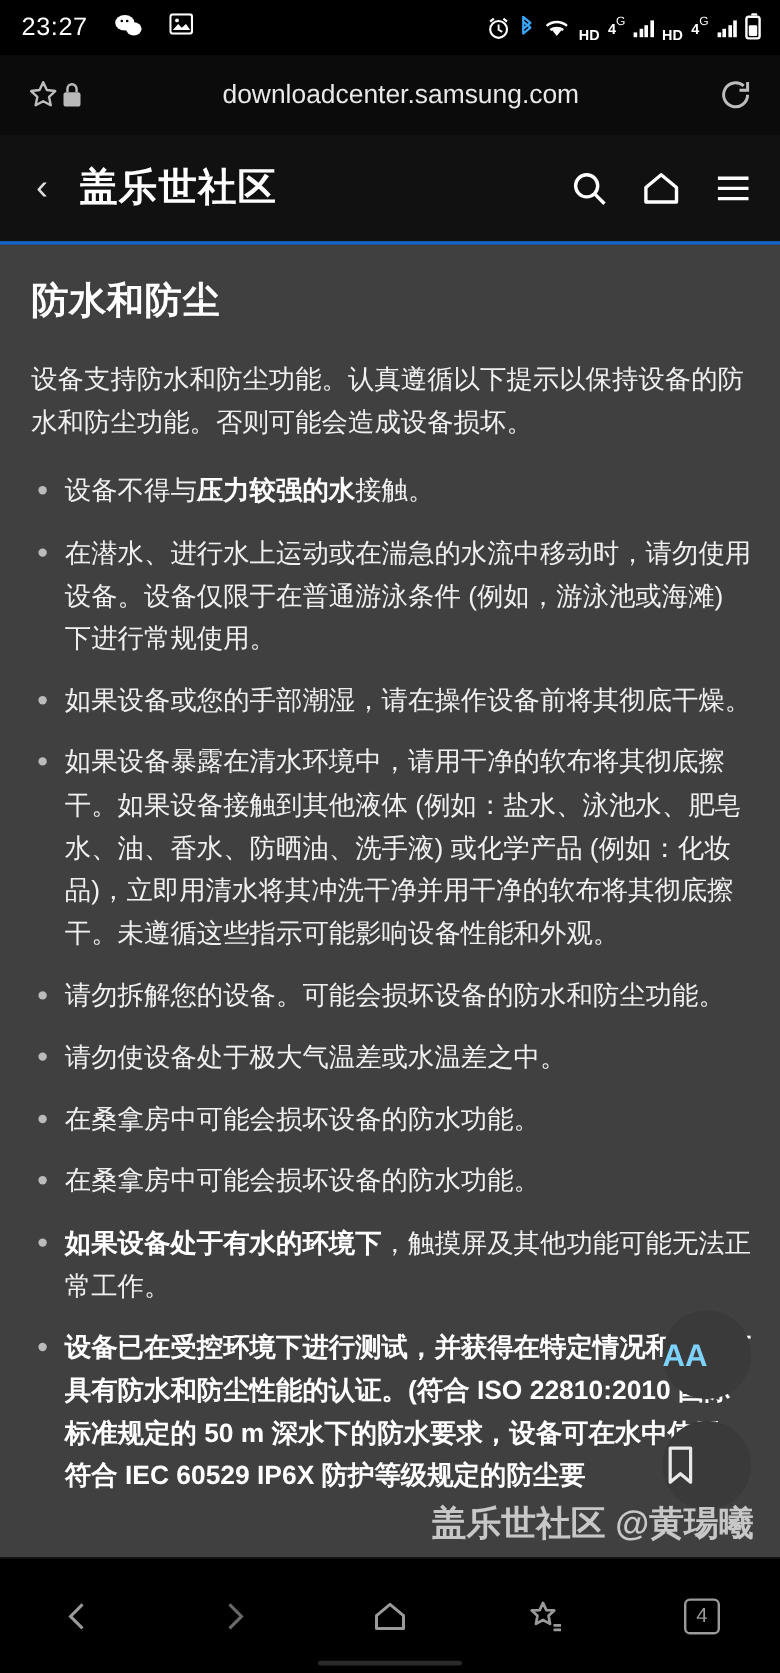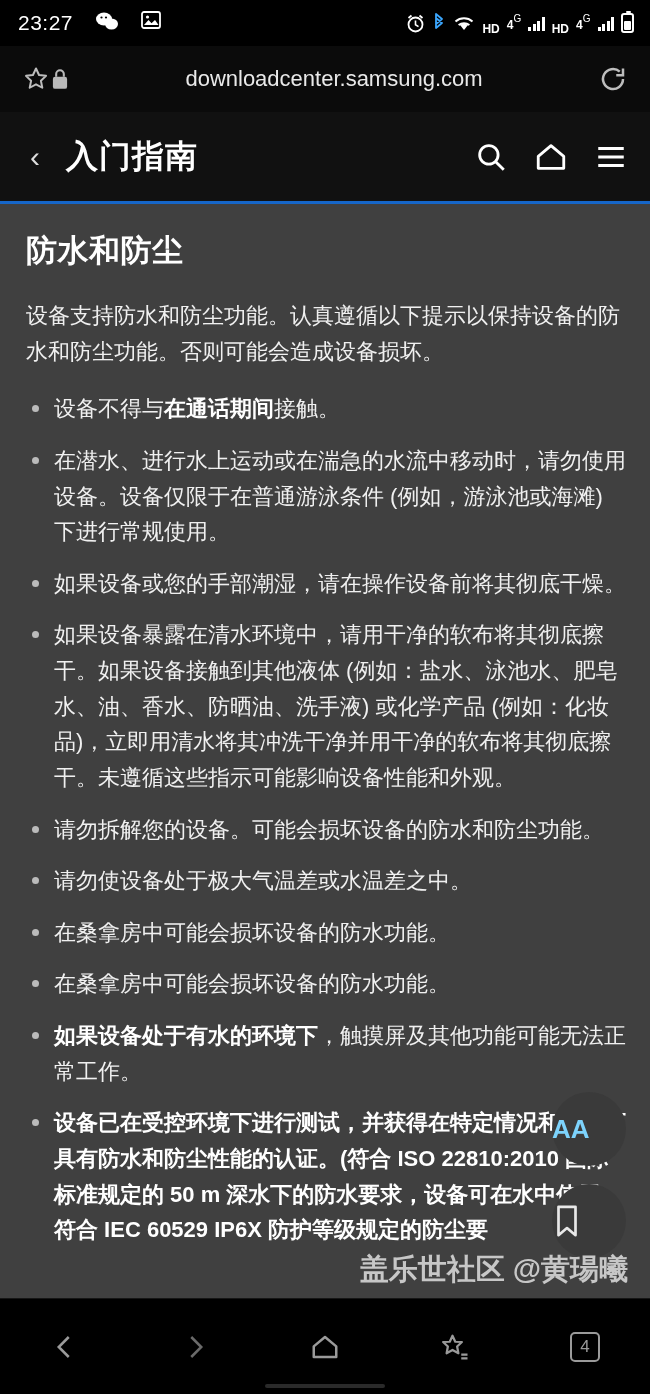--- a/index.html
+++ b/index.html
@@ -180,21 +180,21 @@
     <span class="reload">
       <svg width="30" height="30" viewBox="0 0 24 24">
           <path d="M20 12a8 8 0 11-2.6-5.9" fill="none" stroke="#ddd" stroke-width="2"></path>
           <path d="M20 3.5V9h-5.4" fill="none" stroke="#ddd" stroke-width="2"></path>
         </svg>
     </span>
   </div>
 
   <div class="appheader">
     <span class="back-chevron">‹</span>
-    <span class="apptitle">入门指南</span>
+    <span class="apptitle">盖乐世社区</span>
     <span class="hdr-icons">
       <span>
         <svg width="34" height="34" viewBox="0 0 24 24">
             <circle cx="10.5" cy="10.5" r="6.5" fill="none" stroke="#fff" stroke-width="2"></circle>
             <path d="M15.5 15.5L21 21" stroke="#fff" stroke-width="2"></path>
           </svg>
       </span>
       <span>
         <svg width="34" height="34" viewBox="0 0 24 24">
             <path d="M3 11.5L12 4l9 7.5V20H3z" fill="none" stroke="#fff" stroke-width="2" stroke-linejoin="round"></path>
@@ -205,21 +205,21 @@
             <path d="M3 6h18M3 12h18M3 18h18" stroke="#fff" stroke-width="2"></path>
           </svg>
       </span>
     </span>
   </div>
 
   <div class="content">
     <h1 class="doc-title">防水和防尘</h1>
     <p class="intro">设备支持防水和防尘功能。认真遵循以下提示以保持设备的防水和防尘功能。否则可能会造成设备损坏。</p>
     <ul class="bullets" id="bullet-list">
-        <li><span>设备不得与</span><b>在通话期间</b><span>接触。</span></li>
+        <li><span>设备不得与</span><b>压力较强的水</b><span>接触。</span></li>
         <li><span>在潜水、进行水上运动或在湍急的水流中移动时，请勿使用设备。设备仅限于在普通游泳条件 (例如，游泳池或海滩) 下进行常规使用。</span></li>
         <li><span>如果设备或您的手部潮湿，请在操作设备前将其彻底干燥。</span></li>
         <li><span>如果设备暴露在清水环境中，请用干净的软布将其彻底擦干。如果设备接触到其他液体 (例如：盐水、泳池水、肥皂水、油、香水、防晒油、洗手液) 或化学产品 (例如：化妆品)，立即用清水将其冲洗干净并用干净的软布将其彻底擦干。未遵循这些指示可能影响设备性能和外观。</span></li>
         <li><span>请勿拆解您的设备。可能会损坏设备的防水和防尘功能。</span></li>
         <li><span>请勿使设备处于极大气温差或水温差之中。</span></li>
         <li><span>在桑拿房中可能会损坏设备的防水功能。</span></li>
         <li><span>在桑拿房中可能会损坏设备的防水功能。</span></li>
         <li><b>如果设备处于有水的环境下</b><span>，触摸屏及其他功能可能无法正常工作。</span></li>
         <li><b>设备已在受控环境下进行测试，并获得在特定情况和条件下具有防水和防尘性能的认证。(符合 ISO 22810:2010 国际标准规定的 50 m 深水下的防水要求，设备可在水中使用。符合 IEC 60529 IP6X 防护等级规定的防尘要</b></li>
       </ul>

